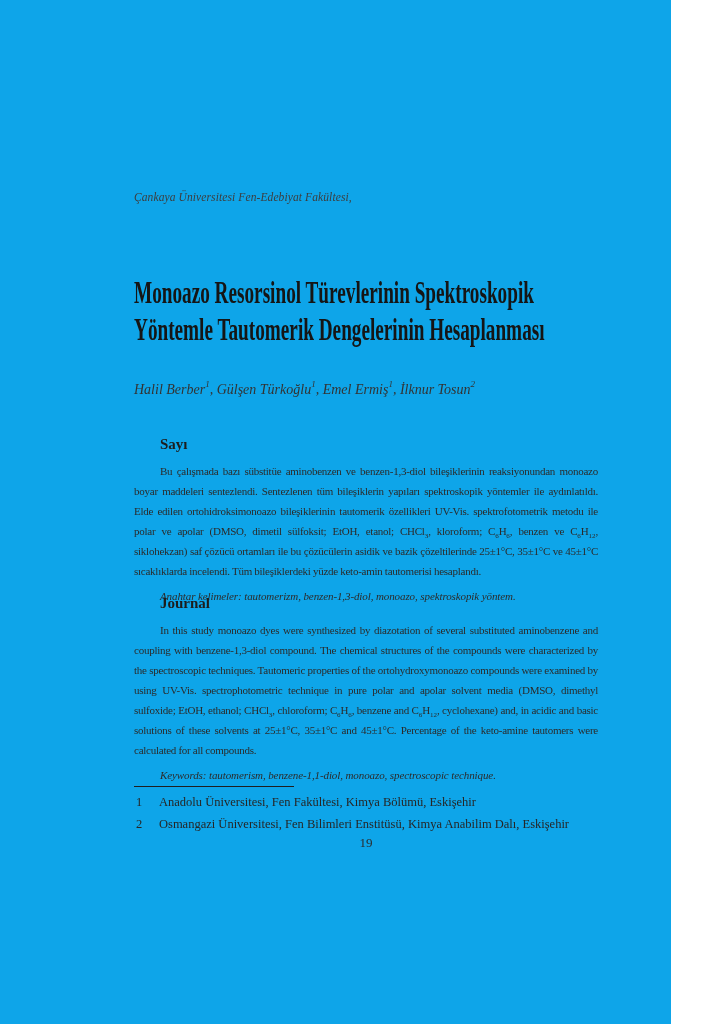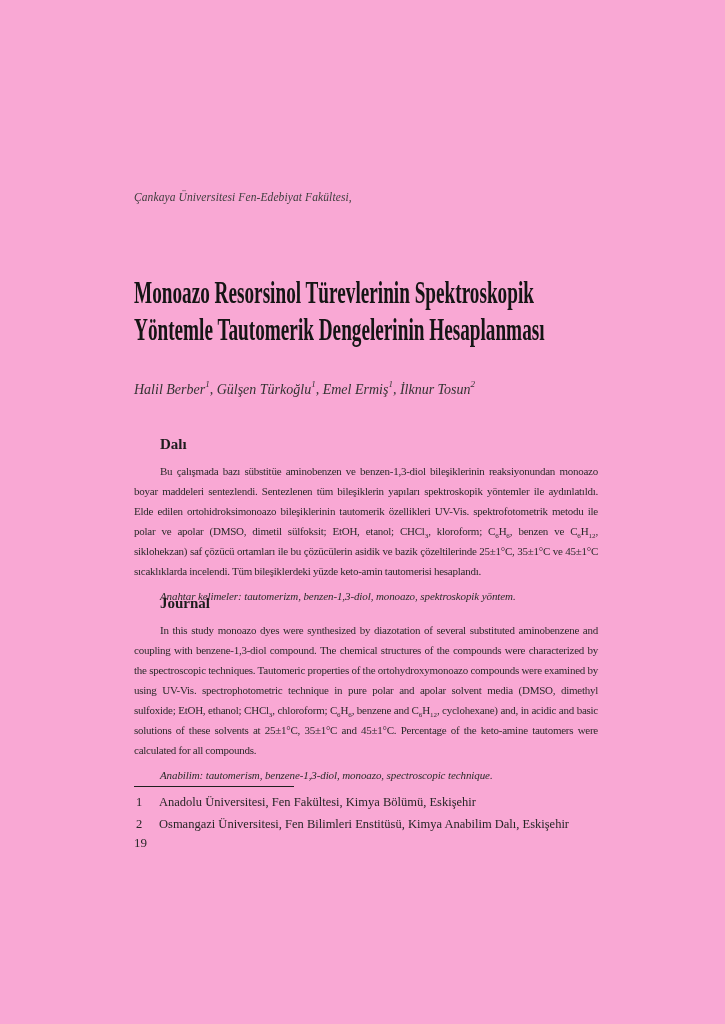--- a/index.html
+++ b/index.html
@@ -2,23 +2,23 @@
 <html><head>
 <meta charset="utf-8">
 <style>
   html, body {
     margin: 0;
     padding: 0;
     background: #ffffff;
   }
   .page {
     position: relative;
-    width: 725px;
+    width: 671px;
     height: 1024px;
-    background: #f9a8d4;
+    background: #0ea5e9;
     font-family: "Liberation Serif", "DejaVu Serif", serif;
     color: #2b2b2b;
     overflow: hidden;
   }
   .abs { position: absolute; left: 134px; width: 464px; }
 
   
   .journal-header {
     top: 190px;
     font-style: italic;
@@ -114,21 +114,21 @@
   }
   .footnote-number {
     flex: 0 0 23px;
     padding-left: 2px;
   }
   .footnote-text { flex: 1; }
 
   
   .page-number {
     top: 835px;
-    text-align: left;
+    text-align: center;
     font-size: 13px;
     color: #2b2b2b;
   }
 </style>
 </head>
 <body>
 
 <div class="page">
 
   <div class="abs journal-header">
@@ -136,32 +136,32 @@
   </div>
 
   <div class="abs article-title">
     <div class="title-line">Monoazo Resorsinol Türevlerinin Spektroskopik</div>
     <div class="title-line">Yöntemle Tautomerik Dengelerinin Hesaplanması</div>
   </div>
 
   <div class="abs authors-line">Halil Berber<sup>1</sup>, Gülşen Türkoğlu<sup>1</sup>, Emel Ermiş<sup>1</sup>, İlknur Tosun<sup>2</sup></div>
 
   <div class="abs ozet-section">
-    <h2 class="section-heading">Dalı</h2>
+    <h2 class="section-heading">Sayı</h2>
     <p class="body-para">Bu çalışmada bazı sübstitüe aminobenzen ve benzen-1,3-diol bileşiklerinin reaksiyonundan monoazo boyar maddeleri sentezlendi. Sentezlenen tüm bileşiklerin yapıları spektroskopik yöntemler ile aydınlatıldı. Elde edilen ortohidroksimonoazo bileşiklerinin tautomerik özellikleri UV-Vis. spektrofotometrik metodu ile polar ve apolar (DMSO, dimetil sülfoksit; EtOH, etanol; CHCl<sub>3</sub>, kloroform; C<sub>6</sub>H<sub>6</sub>, benzen ve C<sub>6</sub>H<sub>12</sub>, siklohekzan) saf çözücü ortamları ile bu çözücülerin asidik ve bazik çözeltilerinde 25±1°C, 35±1°C ve 45±1°C sıcaklıklarda incelendi. Tüm bileşiklerdeki yüzde keto-amin tautomerisi hesaplandı.</p>
     <div class="keywords-line">
       <span class="keywords-label">Anahtar kelimeler</span><span>: tautomerizm, benzen-1,3-diol, monoazo, spektroskopik yöntem.</span>
     </div>
   </div>
 
   <div class="abs abstract-section">
     <h2 class="section-heading">Journal</h2>
     <p class="body-para">In this study monoazo dyes were synthesized by diazotation of several substituted aminobenzene and coupling with benzene-1,3-diol compound. The chemical structures of the compounds were characterized by the spectroscopic techniques. Tautomeric properties of the ortohydroxymonoazo compounds were examined by using UV-Vis. spectrophotometric technique in pure polar and apolar solvent media (DMSO, dimethyl sulfoxide; EtOH, ethanol; CHCl<sub>3</sub>, chloroform; C<sub>6</sub>H<sub>6</sub>, benzene and C<sub>6</sub>H<sub>12</sub>, cyclohexane) and, in acidic and basic solutions of these solvents at 25±1°C, 35±1°C and 45±1°C. Percentage of the keto-amine tautomers were calculated for all compounds.</p>
     <div class="keywords-line">
-      <span class="keywords-label">Anabilim</span><span>: tautomerism, benzene-1,3-diol, monoazo, spectroscopic technique.</span>
+      <span class="keywords-label">Keywords</span><span>: tautomerism, benzene-1,1-diol, monoazo, spectroscopic technique.</span>
     </div>
   </div>
 
   <div class="abs footnotes-section">
     <hr class="footnote-rule">
     <div class="footnote-item">
       <span class="footnote-number">1</span>
       <span class="footnote-text">Anadolu Üniversitesi, Fen Fakültesi, Kimya Bölümü, Eskişehir</span>
     </div>
     <div class="footnote-item">

